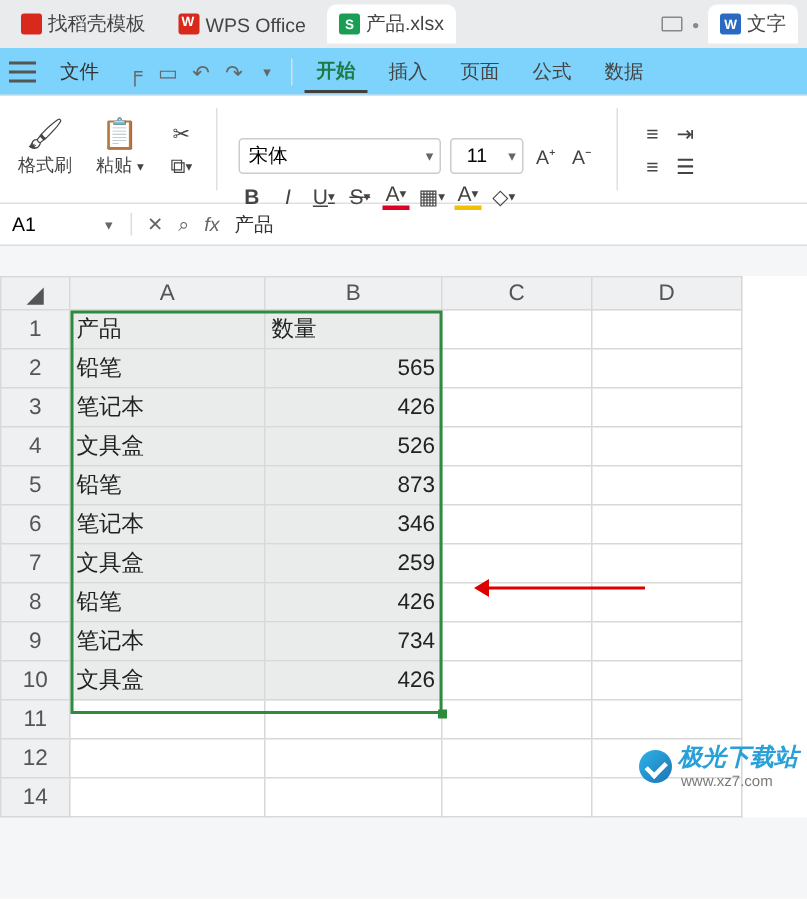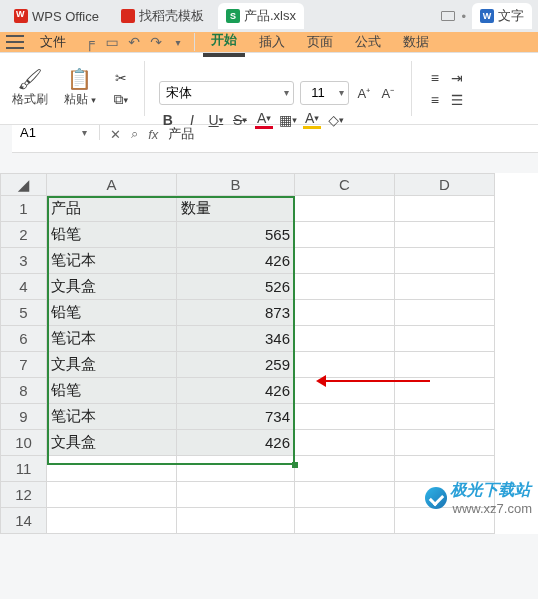--- a/index.html
+++ b/index.html
@@ -11,47 +11,47 @@
   .apptab.active { background: #fff; }
   .wps-logo { width: 14px; height: 14px; background: #d9291c; border-radius: 2px; position: relative; }
   .wps-logo::after { content:"W"; color:#fff; font-size:9px; font-weight:bold; position:absolute; left:2px; top:0; }
   .tpl-logo { width:14px; height:14px; background:#d9291c; border-radius:2px; }
   .xls-logo { width:14px; height:14px; background:#1a9e56; border-radius:2px; color:#fff; font-size:9px; font-weight:bold; display:flex; align-items:center; justify-content:center; }
   .doc-logo { width:14px; height:14px; background:#2a6ac2; border-radius:2px; color:#fff; font-size:9px; font-weight:bold; display:flex; align-items:center; justify-content:center; }
   .tab-spacer { flex:1; }
   .win-icon { width:14px; height:10px; border:1px solid #888; border-radius:1px; }
 
   
-  .menurow { display:flex; align-items:center; height:21px; background:#fdba74; border-bottom:1px solid #e0e0e0; padding:0 6px; gap:6px; font-size:13px; }
+  .menurow { display:flex; align-items:center; height:32px; background:#7dd3fc; border-bottom:1px solid #e0e0e0; padding:0 6px; gap:6px; font-size:13px; }
   .hamburger { width:18px; height:14px; display:flex; flex-direction:column; justify-content:space-between; }
   .hamburger span { height:2px; background:#555; }
   .file-btn { padding:3px 10px; color:#333; }
   .qat-icon { width:16px; height:16px; display:flex; align-items:center; justify-content:center; color:#666; font-size:14px; }
   .qat-sep { width:1px; height:18px; background:#ddd; margin:0 2px; }
   .menu-item { padding:4px 8px; color:#444; }
-  .menu-item.active { color:#1e7a46; font-weight:600; border-bottom:4px solid #404040; }
+  .menu-item.active { color:#1e7a46; font-weight:600; border-bottom:2px solid #404040; }
 
   
   .ribbon { display:flex; align-items:stretch; height:72px; background:#fff; border-bottom:1px solid #e0e0e0; padding:4px 8px; gap:8px; font-size:12px; color:#444; }
   .rgroup { display:flex; flex-direction:column; align-items:center; justify-content:center; gap:2px; padding:0 4px; }
   .ribbon-sep { width:1px; background:#e0e0e0; margin:4px 2px; }
   .big-icon { font-size:20px; line-height:1; }
   .font-box { display:flex; align-items:center; border:1px solid #ccc; border-radius:3px; background:#fff; height:24px; }
   .font-name { width:120px; padding:0 6px; border:none; outline:none; font-size:13px; background:transparent; }
   .font-size { width:34px; padding:0 4px; border:none; outline:none; font-size:13px; text-align:center; background:transparent; }
   .chev { padding:0 4px; color:#666; font-size:10px; }
   .fmt-row { display:flex; gap:6px; align-items:center; margin-top:4px; }
   .fmt-btn { min-width:18px; height:18px; display:flex; align-items:center; justify-content:center; font-size:14px; color:#444; }
   .a-plus, .a-minus { font-size:13px; }
   .color-under { border-bottom:3px solid #d02; padding-bottom:0; }
   .color-under.y { border-bottom-color:#f3c000; }
   .col-stack { display:flex; flex-direction:column; gap:4px; }
 
   
-  .fbar { display:flex; align-items:flex-start; height:28px; background:#fff; border-bottom:1px solid #ddd; font-size:13px;margin-left:12px; }
+  .fbar { display:flex; align-items:center; height:28px; background:#fff; border-bottom:1px solid #ddd; font-size:13px; }
   .namebox { width:88px; border-right:1px solid #ddd; padding:0 8px; display:flex; align-items:center; justify-content:space-between; }
   .fx-area { display:flex; align-items:center; gap:10px; padding:0 10px; color:#666; }
   .fx-val { color:#333; }
   .blankbar { height:20px; background:#f5f6f7; }
 
   
   .grid { position:relative; background:#fff; }
   table { border-collapse:collapse; table-layout:fixed; }
   th, td { border:1px solid #d8d8d8; font-size:15px; font-weight:normal; }
   th { background:#eef0f1; color:#555; text-align:center; }
@@ -69,33 +69,33 @@
   .sel-handle { position:absolute; width:6px; height:6px; background:#2e8b3d; }
 
   
   .arrow { position:absolute; height:2px; background:#d00; }
   .arrow::before { content:""; position:absolute; left:-10px; top:-5px; border:6px solid transparent; border-right:10px solid #d00; }
 
   
   .watermark { position:absolute; right:6px; bottom:18px; display:flex; align-items:center; gap:4px; font-size:16px; color:#2aa0d8; font-style:italic; font-weight:600; }
   .wm-icon { width:22px; height:22px; border-radius:50%; background:linear-gradient(135deg,#2fb4e8,#1b74b3); position:relative; }
   .wm-icon::after { content:""; position:absolute; left:5px; top:7px; width:10px; height:6px; border:3px solid #fff; border-top:none; border-right:none; transform:rotate(-45deg); }
-  .wm-sub { font-size:13px; color:#7a7a7a; font-style:normal; font-weight:normal; margin-left:2px; }
+  .wm-sub { font-size:10px; color:#7a7a7a; font-style:normal; font-weight:normal; margin-left:2px; }
 </style>
 </head>
 <body>
 
 <div class="apptabs">
   <div class="apptab">
+    <span class="tpl-logo"></span>
+    <span>找稻壳模板</span>
+  </div>
+  <div class="apptab">
     <span class="wps-logo"></span>
     <span>WPS Office</span>
-  </div>
-  <div class="apptab">
-    <span class="tpl-logo"></span>
-    <span>找稻壳模板</span>
   </div>
   <div class="apptab active">
     <span class="xls-logo">S</span>
     <span>产品.xlsx</span>
   </div>
   <div class="tab-spacer"></div>
   <span class="win-icon"></span>
   <span style="color:#888;">•</span>
   <div class="apptab" style="background:#fff;">
     <span class="doc-logo">W</span>

